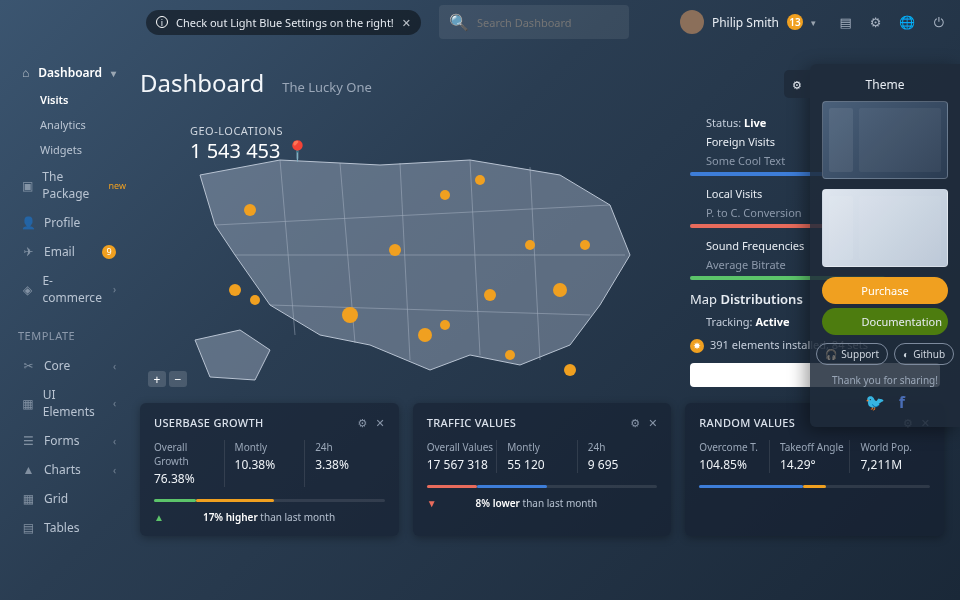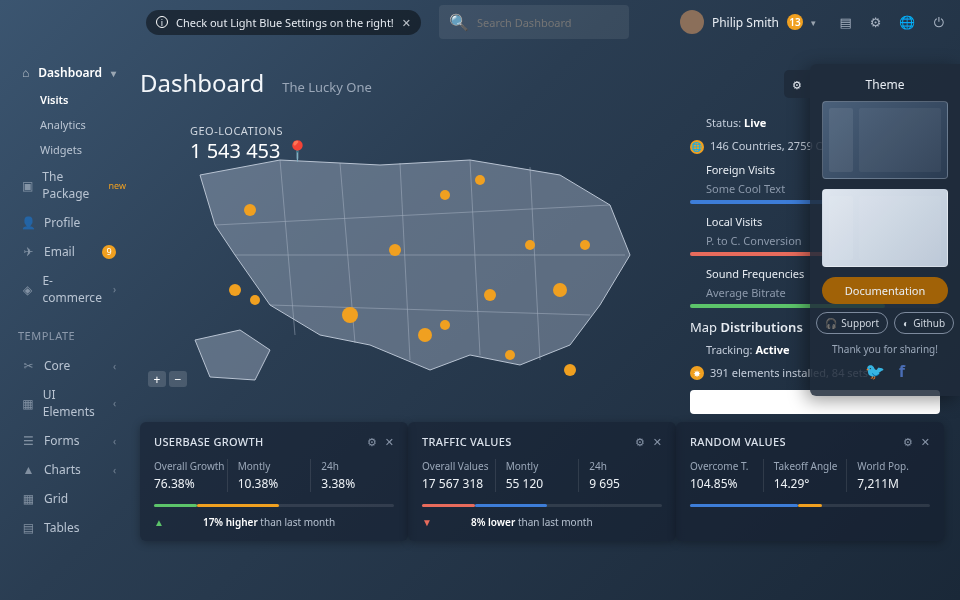--- a/index.html
+++ b/index.html
@@ -76,29 +76,29 @@
   display:flex;align-items:center;justify-content:center;color:#e8edf3;cursor:pointer; }
 .theme h4 { font-size:12px;font-weight:400;color:#e8edf3;margin-bottom:8px; }
 .theme .thumb { height:78px;background:linear-gradient(135deg,#4a607a,#2b3c52);
   border-radius:4px;margin-bottom:10px;border:1px solid rgba(255,255,255,.2);position:relative;overflow:hidden; }
 .theme .thumb::before { content:"";position:absolute;left:6px;top:6px;bottom:6px;width:24px;
   background:rgba(255,255,255,.08);border-radius:2px; }
 .theme .thumb::after { content:"";position:absolute;left:36px;right:6px;top:6px;bottom:6px;
   background:rgba(255,255,255,.05);border-radius:2px; }
 .theme .btn { padding:6px;border-radius:14px;margin:4px 0;cursor:pointer; }
 .theme .btn.pri { background:#f0a020;color:#fff; }
-.theme .btn.sec { background:#a16207;color:#e8edf3; }
+.theme .btn.sec { background:#4d7c0f;color:#e8edf3;text-align:right; }
 .theme .pillrow { display:flex;gap:6px;justify-content:center;margin:8px 0; }
 .theme .pill { border:1px solid #7d8a9d;border-radius:12px;padding:3px 8px;font-size:10px;cursor:pointer;
   display:flex;align-items:center;gap:4px; }
 .theme .share { color:#9aa7b8;font-size:10px;margin:6px 0 4px; }
 .theme .social { display:flex;gap:14px;justify-content:center;color:#5da8e8;font-size:16px; }
 
 
-.cards { display:flex;margin-top:8px; }
+.cards { display:flex;gap:14px;margin-top:8px; }
 .card { flex:1;background:rgba(20,30,45,.55);border-radius:6px;padding:12px 14px;font-size:11px;
   box-shadow:0 2px 8px rgba(0,0,0,.3); }
 .card-h { display:flex;align-items:center;margin-bottom:10px; }
 .card-h h4 { font-size:11px;color:#dbe2ec;font-weight:500;letter-spacing:.3px; }
 .card-h .acts { margin-left:auto;display:flex;gap:8px;color:#8895a8;font-size:11px; }
 .metrics { display:flex;gap:0; }
 .metric { flex:1;border-left:1px solid rgba(255,255,255,.1);padding-left:10px; }
 .metric:first-child { border:none;padding-left:0; }
 .metric .lbl { color:#9aa7b8;font-size:10px; }
 .metric .val { color:#eef2f6;font-size:12px;margin-top:2px; }
@@ -242,21 +242,20 @@
         </g>
       </svg>
       <div class="zoom">
         <div>+</div>
         <div>−</div>
       </div>
     </div>
 
     <div class="stats">
       <div class="stline"><span>Status:</span> <b style="color:#fff">Live</b></div>
-      <div class="stline" style="margin:8px 0"><span class="sticon">🌐</span><span>146 Countries, 2759 C</span></div>
 
       <div class="stline" style="color:#e8edf3">Foreign Visits</div>
       <div class="stline" style="color:#8c99ab">Some Cool Text</div>
       <div class="bar">
           <i style="width:72%;background:#3d7dd8"></i>
           <i style="left:72%;width:10%;background:#e86b5c"></i>
         </div>
 
       <div class="stline" style="color:#e8edf3">Local Visits</div>
       <div class="stline" style="color:#8c99ab">P. to C. Conversion</div>
@@ -364,20 +363,21 @@
     </div>
 </div>
 
 <div class="theme">
   <div class="gear-tab">
       <span>⚙</span>
     </div>
   <h4>Theme</h4>
   <div class="thumb"></div>
   <div class="thumb" style="background:linear-gradient(135deg,#dfe6ef,#b9c6d6)"></div>
+  <div class="btn pri">Purchase</div>
   <div class="btn sec">Documentation</div>
   <div class="pillrow">
     <div class="pill">
         <span>🎧</span>
         <span>Support</span>
       </div>
     <div class="pill">
         <span>◐</span>
         <span>Github</span>
       </div>

